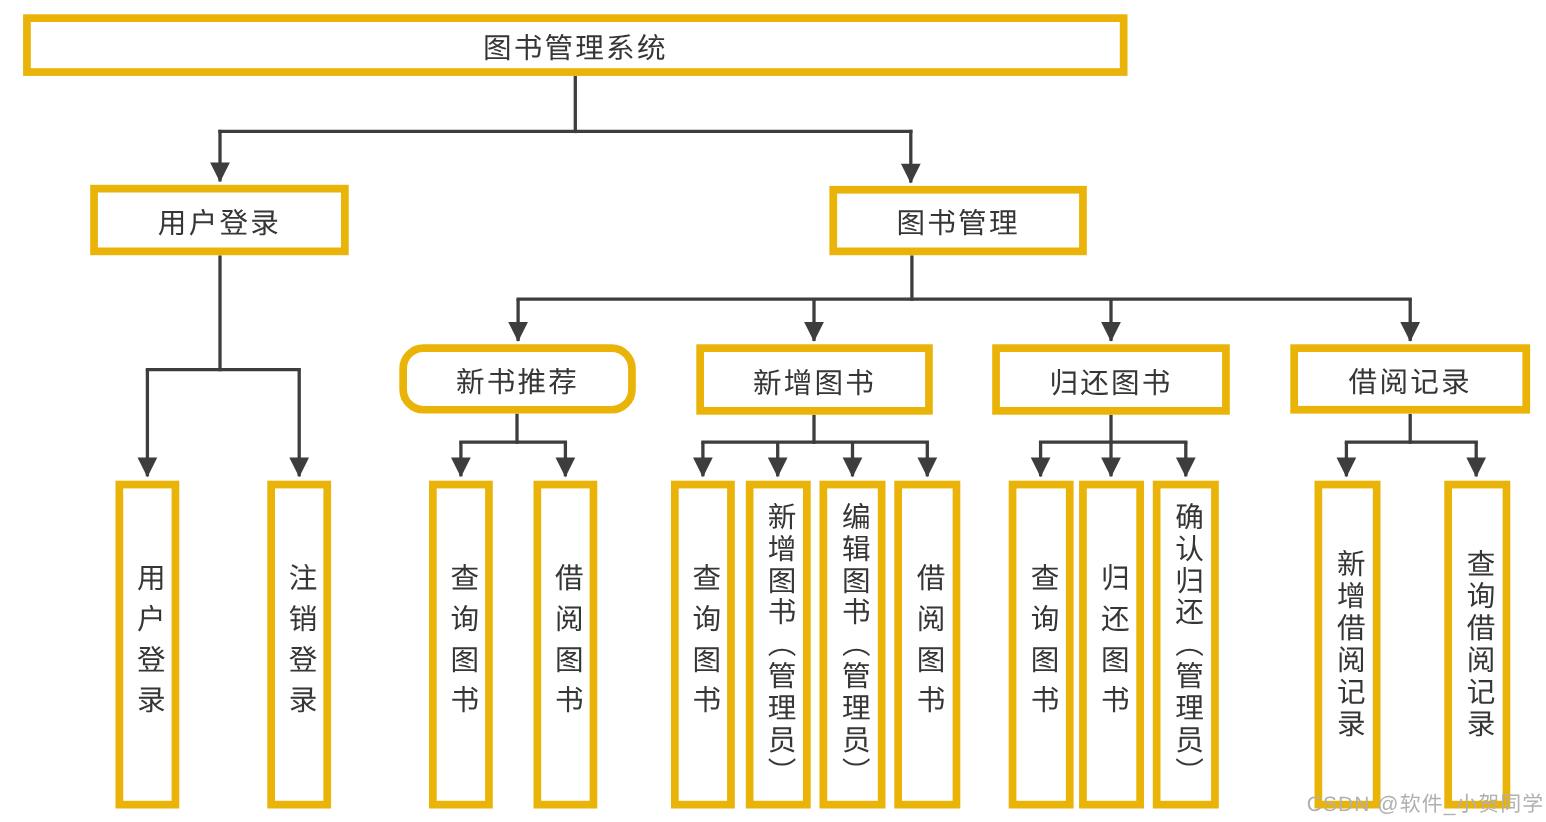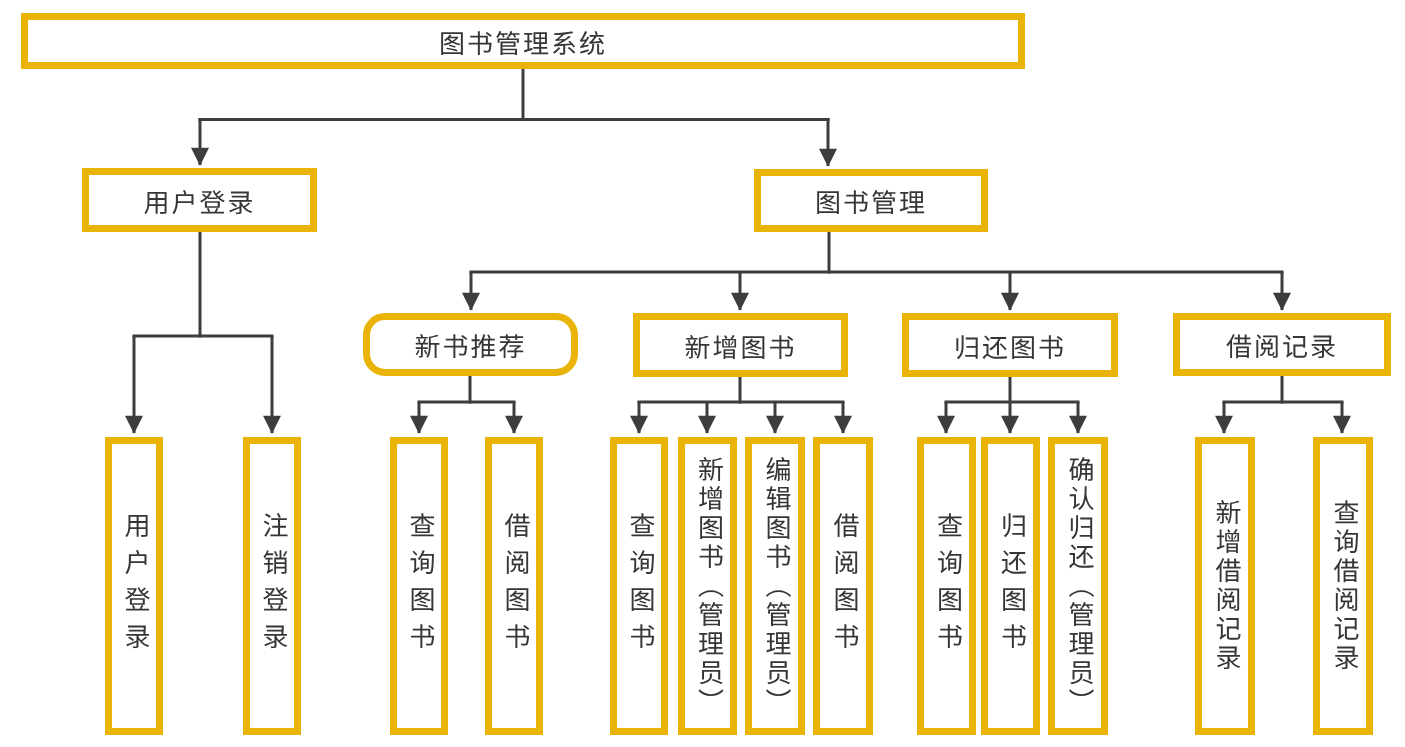--- a/index.html
+++ b/index.html
@@ -139,14 +139,15 @@
     <span class="leaf-label dense">确认归还（管理员）</span>
   </div>
 
   <div class="node leaf" style="left:1195px;top:437px;width:60px;height:298px;">
     <span class="leaf-label dense">新增借阅记录</span>
   </div>
   <div class="node leaf" style="left:1313px;top:437px;width:60px;height:298px;">
     <span class="leaf-label dense">查询借阅记录</span>
   </div>
 
+  <div class="watermark">CSDN @软件_小贺同学</div>
 
 </div>
 
 </body></html>

